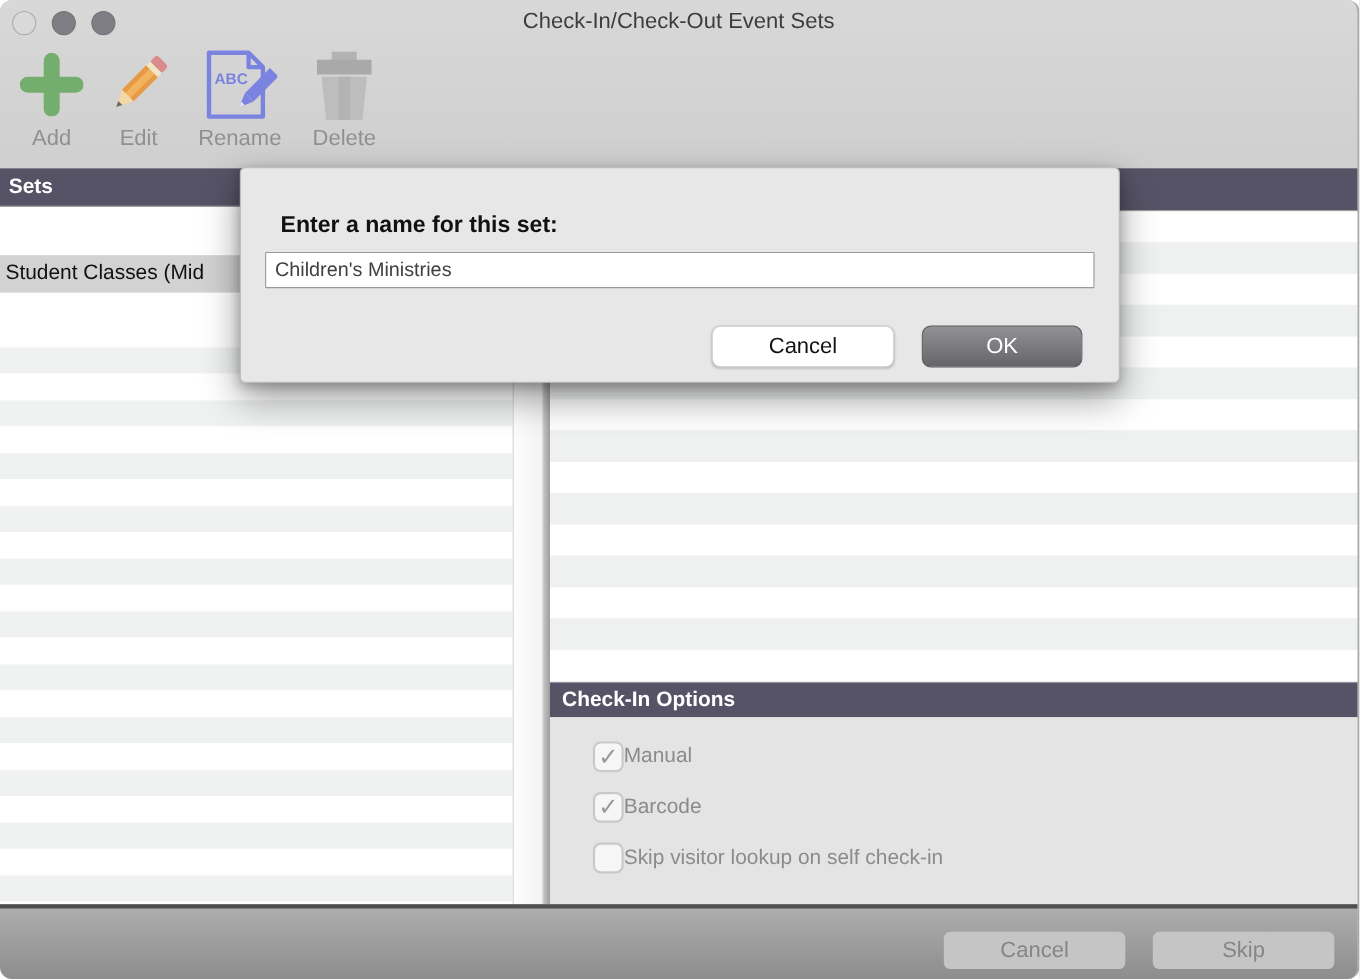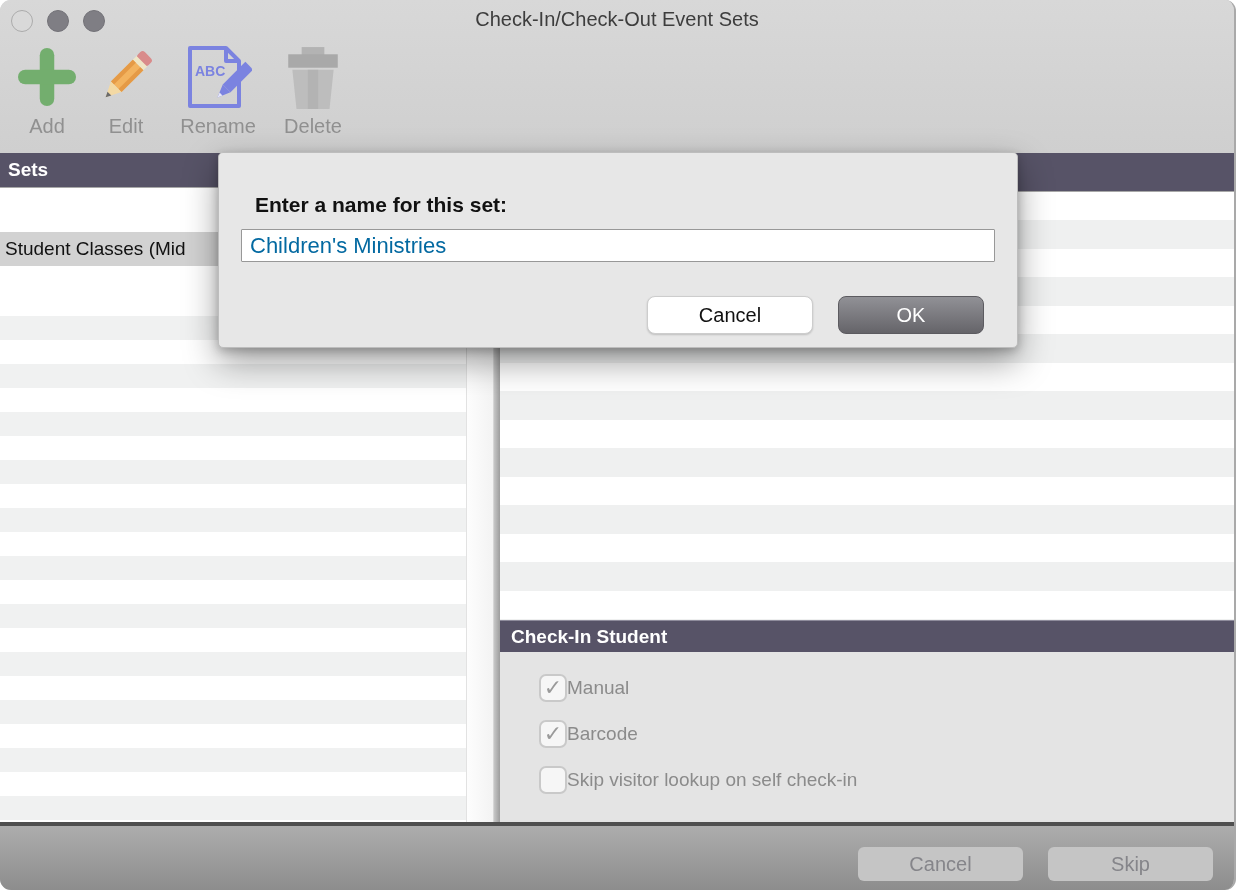--- a/index.html
+++ b/index.html
@@ -69,21 +69,21 @@
   .bb-cancel { left:858px; width:165px; }
   .bb-save  { left:1048px; width:165px; }
 
   
   .dialog { position:absolute; left:218px; top:152px; width:800px; height:196px;
             background:#e7e7e7; border-radius:5px; border:1px solid #bdbdbd;
             box-shadow:0 14px 34px rgba(0,0,0,0.38), 0 3px 10px rgba(0,0,0,0.22); z-index:10; }
   .dialog-title { position:absolute; left:22px; top:40px; font-size:21px; font-weight:bold; color:#111111;margin-left:14px; }
   .dialog-input { position:absolute; left:22px; top:76px; width:754px; height:33px;
                   border:1px solid #989898; background:#ffffff; border-radius:1px;
-                  font-family:"Liberation Sans",sans-serif; font-size:22px; color:#0369a1; padding:0 8px; }
+                  font-family:"Liberation Sans",sans-serif; font-size:18px; color:#404040; padding:0 8px; }
   .dlg-btn { position:absolute; top:143px; height:38px; border-radius:8px;
              font-family:"Liberation Sans",sans-serif; font-size:20px; text-align:center; }
   .dlg-cancel { left:428px; width:166px; background:#ffffff; border:1px solid #cdcdcd; color:#111111;
                 box-shadow:0 1px 2px rgba(0,0,0,0.18); }
   .dlg-ok { left:619px; width:146px; background:linear-gradient(to bottom,#919196,#656469);
             border:1px solid #5c5b60; color:#ffffff; }
 </style>
 </head>
 <body>
 
@@ -161,21 +161,21 @@
       <div class="list-row-selected">Student Classes (Mid</div>
       <div class="left-stripes"></div>
     </div>
 
     <div class="v-scrollbar"></div>
     <div class="v-divider"></div>
 
     <div class="right-panel">
       <div class="panel-header top-header"></div>
       <div class="right-stripes"></div>
-      <div class="options-header">Check-In Student</div>
+      <div class="options-header">Check-In Options</div>
       <div class="options-area">
         <div class="opt-row">
           <div class="checkbox">✓</div>
           <div class="opt-label">Manual</div>
         </div>
         <div class="opt-row">
           <div class="checkbox">✓</div>
           <div class="opt-label">Barcode</div>
         </div>
         <div class="opt-row">

